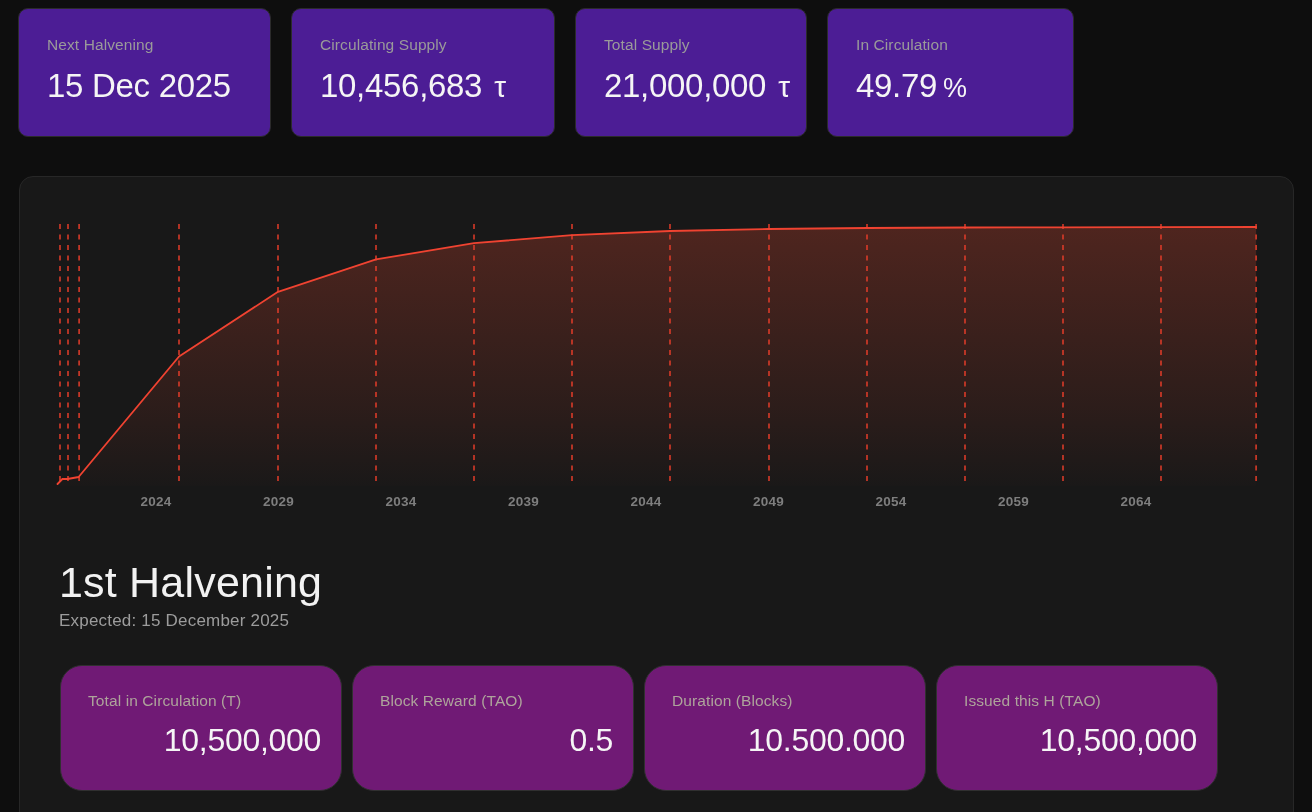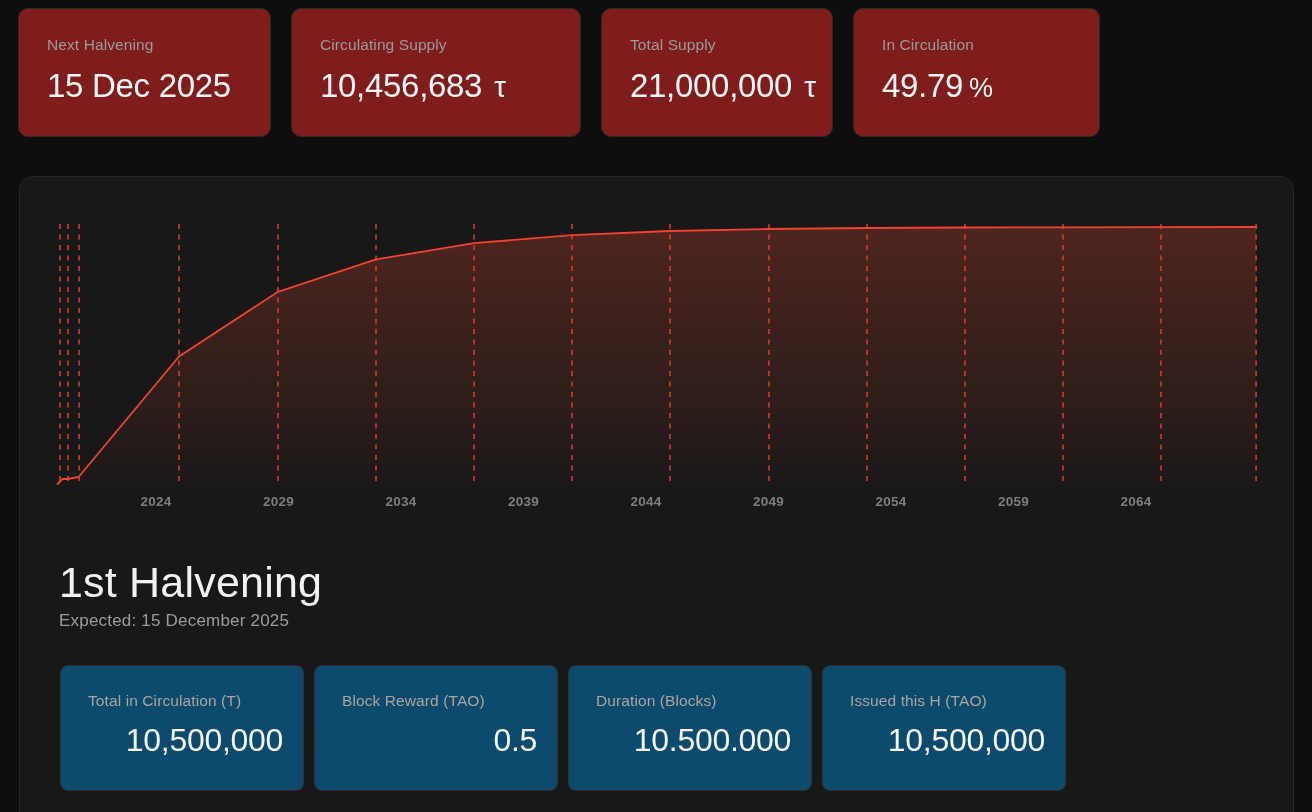--- a/index.html
+++ b/index.html
@@ -11,27 +11,27 @@
     position:relative;
   }
 
   
   .stat-row {
     position:absolute; left:18px; top:8px;
     display:flex; gap:20px;
   }
   .stat-card {
     height:129px;
-    background:#7f1d1d;
+    background:#4c1d95;
     border:1px solid #2b2b2b;
     border-radius:10px;
     padding:27px 24px 0 28px;
   }
   .stat-row .stat-card:nth-child(1){ width:253px; }
-  .stat-row .stat-card:nth-child(2){ width:290px; }
+  .stat-row .stat-card:nth-child(2){ width:264px; }
   .stat-row .stat-card:nth-child(3){ width:232px; }
   .stat-row .stat-card:nth-child(4){ width:247px; }
   .stat-label {
     font-size:15.5px; color:#9a9a9a; letter-spacing:.1px;
     white-space:nowrap;
   }
   .stat-value {
     margin-top:13px;
     font-size:33px; font-weight:500; color:#f5f5f5;
     letter-spacing:-0.3px; white-space:nowrap;
@@ -60,24 +60,24 @@
     position:absolute; left:39px; top:434px;
     font-size:17px; color:#9c9c9c; letter-spacing:.2px;
   }
 
   
   .h-stat-row {
     position:absolute; left:40px; top:488px;
     display:flex; gap:10px;
   }
   .h-stat-card {
-    width:244px; height:126px;
-    background:#0c4a6e;
+    width:282px; height:126px;
+    background:#701a75;
     border:1px solid #303030;
-    border-radius:8px;
+    border-radius:22px;
     padding:26px 20px 0 27px;
   }
   .h-stat-label {
     font-size:15.5px; color:#aea49b; letter-spacing:.1px; white-space:nowrap;
   }
   .h-stat-value {
     margin-top:12px;
     font-size:32px; font-weight:500; color:#f5f5f5;
     letter-spacing:-0.3px; white-space:nowrap;text-align:right;
   }

